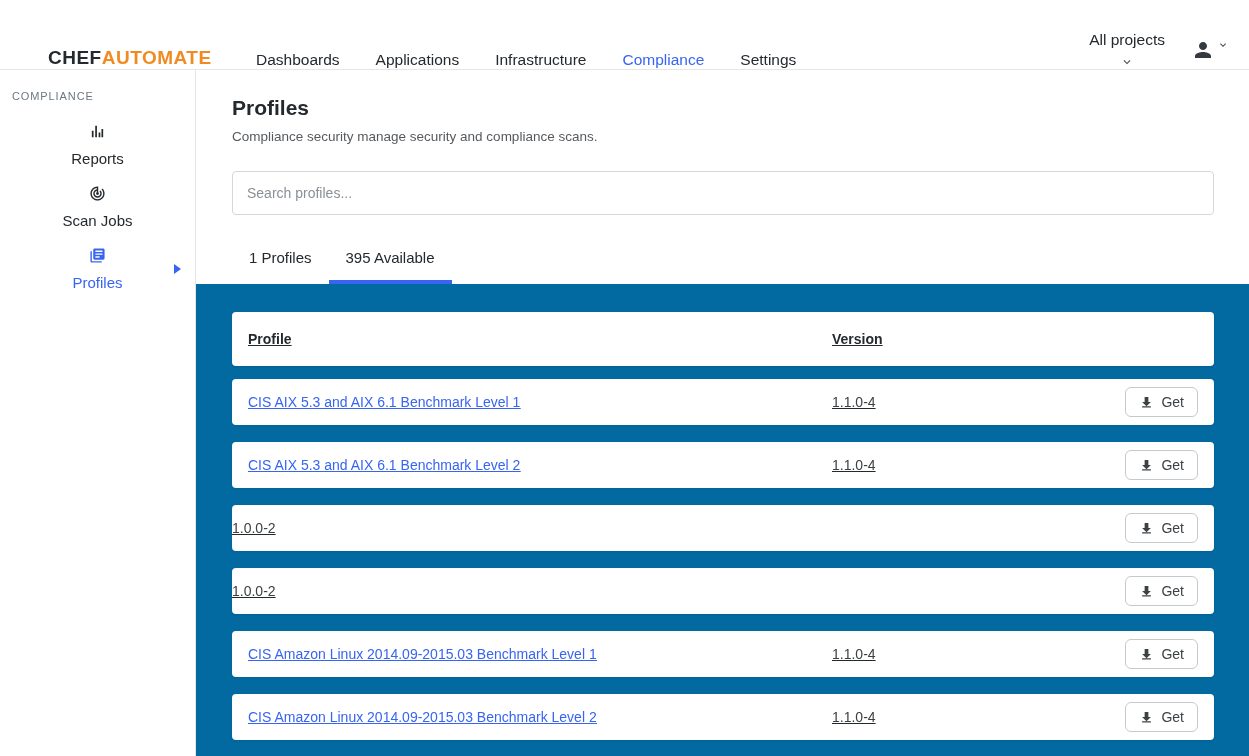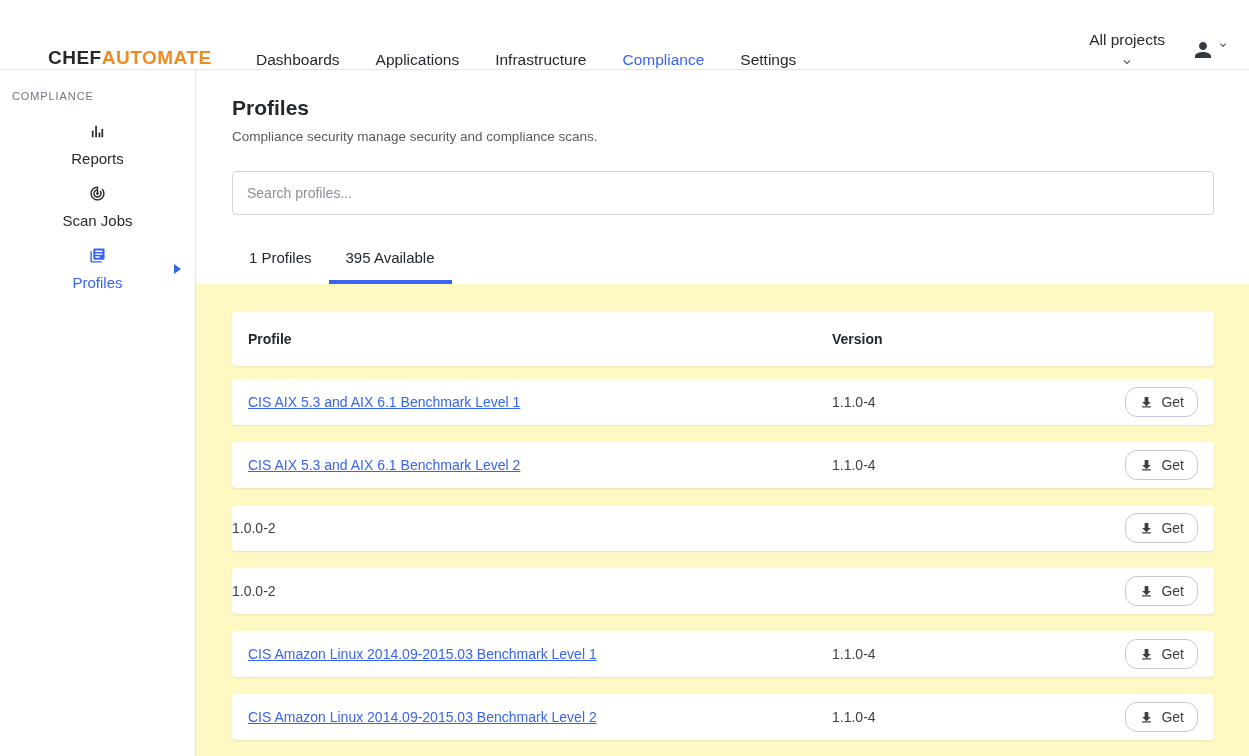--- a/index.html
+++ b/index.html
@@ -39,29 +39,29 @@
   .content-top { padding:26px 35px 0 36px; background:#fff; }
   .page-title { font-size:21px; font-weight:bold; color:#24292e; margin-bottom:9px; }
   .page-subtitle { font-size:13.5px; color:#565a5e; margin-bottom:27px; }
   .search-input { width:100%; height:44px; border:1px solid #d4d7da; border-radius:4px; padding:0 14px; font-size:14px; font-family:"Liberation Sans",sans-serif; color:#24292e; outline:none; background:#fff; }
   .search-input::placeholder { color:#8a9096; }
 
   .tabs { display:flex; margin-top:22px; }
   .tab { padding:12px 17px 14px 17px; font-size:15px; color:#24292e; cursor:pointer; border-bottom:4px solid transparent; }
   .tab.active { border-bottom-color:#3864f2; }
 
-  .table-section { flex:1; background:#fef9c3; padding:28px 35px 8px 36px; overflow:hidden; }
+  .table-section { flex:1; background:#0369a1; padding:28px 35px 8px 36px; overflow:hidden;text-decoration:underline; }
   .card { background:#fff; border-radius:4px; box-shadow:0 1px 2px rgba(40,44,48,.10); }
   .table-header-row { display:flex; align-items:center; height:54px; margin-bottom:13px; font-weight:bold; font-size:14px; color:#24292e; }
   .table-row { display:flex; align-items:center; height:46px; margin-bottom:17px; font-size:14px; }
   .col-profile { flex:0 0 600px; padding-left:16px; overflow:hidden; white-space:nowrap; }
   .col-version { flex:1; color:#3c4144; }
   .col-action { flex:0 0 auto; padding-right:16px; }
   .profile-link { color:#3864f2; text-decoration:underline; cursor:pointer; }
-  .get-btn { display:inline-flex; align-items:center; gap:7px; height:30px; padding:0 13px; background:#fff; border:1px solid #c6c9cc; border-radius:12px; font-size:14px; font-family:"Liberation Sans",sans-serif; color:#3c4144; cursor:pointer; }
+  .get-btn { display:inline-flex; align-items:center; gap:7px; height:30px; padding:0 13px; background:#fff; border:1px solid #c6c9cc; border-radius:6px; font-size:14px; font-family:"Liberation Sans",sans-serif; color:#3c4144; cursor:pointer; }
   .get-btn .dl-icon { width:15px; height:15px; fill:#3c4144; display:block; }
 </style>
 </head>
 <body>
 
 <header class="topbar">
   <div class="logo">
     <span class="logo-chef">CHEF</span><span class="logo-automate">AUTOMATE</span>
   </div>
   <nav class="main-nav">

